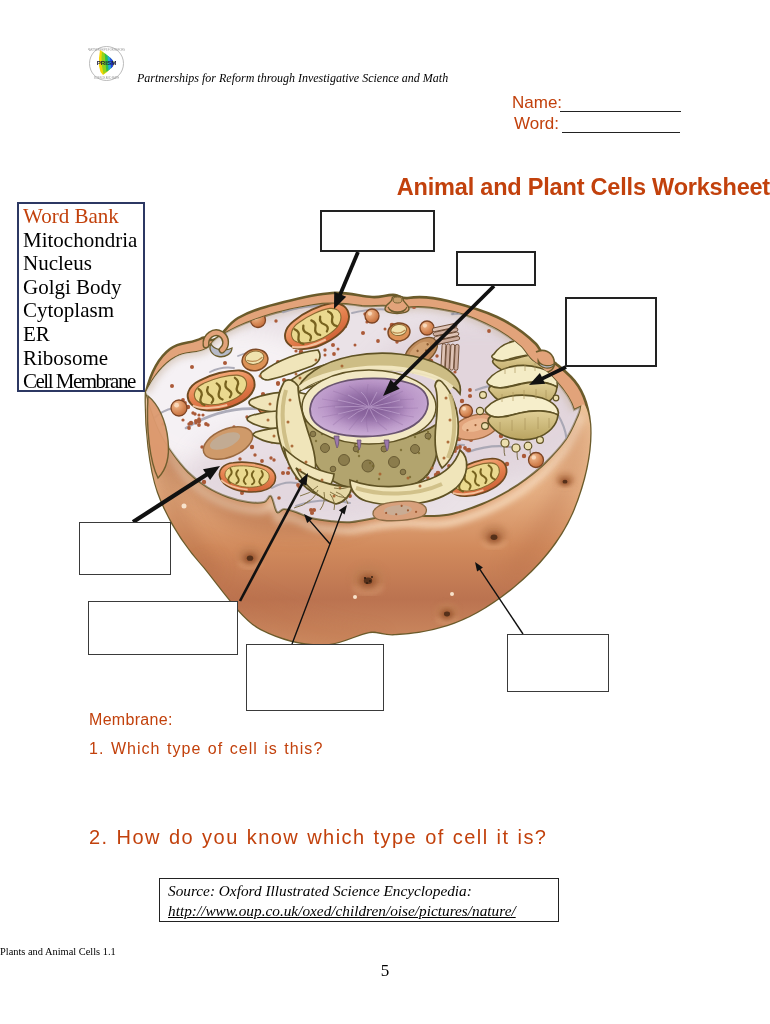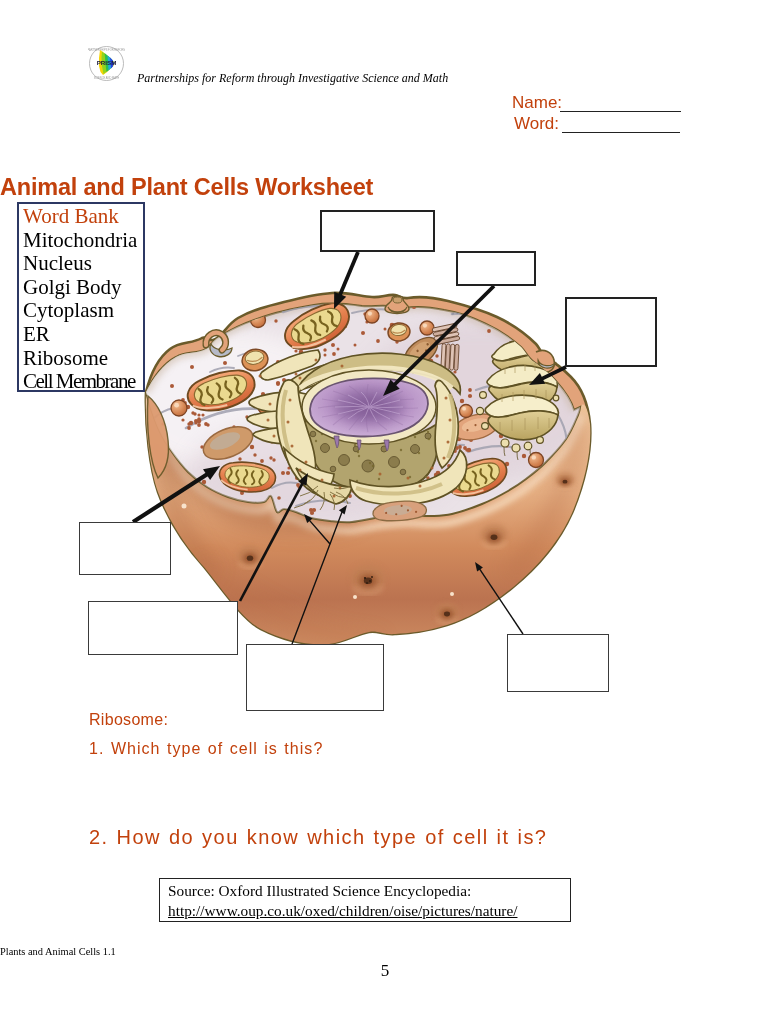--- a/index.html
+++ b/index.html
@@ -640,28 +640,28 @@
 <polygon points="19.5,10.5 22.5,13 24.8,15.5 25.8,18.5 24.5,21.5 22,24 20.5,25.5 20,17.5" fill="#22aadd"></polygon>
 <polygon points="22,12.5 24.8,15.5 25.9,18.5 24.8,21.5 23,23.5 22.5,17" fill="#2a3fe0"></polygon>
 </g>
 <text x="18.5" y="20.3" text-anchor="middle" font-family="Liberation Sans,sans-serif" font-size="6.2" font-weight="bold" fill="#1a1a38">PRISM</text>
 </svg>
 <div class="abs ser" style="left:137px;top:71px;font-size:12px;font-style:italic;">Partnerships for Reform through Investigative Science and Math</div>
 <div class="abs comic" style="left:512px;top:93px;font-size:17px;">Name:</div>
 <div class="abs" style="left:560px;top:111px;width:121px;border-bottom:1.6px solid #222;"></div>
 <div class="abs comic" style="left:514px;top:114px;font-size:17px;">Word:</div>
 <div class="abs" style="left:562px;top:132px;width:118px;border-bottom:1.6px solid #222;"></div>
-<div class="abs comic" style="left:0;top:174px;width:770px;text-align:left;font-size:23.5px;font-weight:bold;letter-spacing:-0.2px;">Animal and Plant Cells Worksheet</div>
+<div class="abs comic" style="left:0;top:174px;width:770px;text-align:right;font-size:23.5px;font-weight:bold;letter-spacing:-0.2px;">Animal and Plant Cells Worksheet</div>
 <div class="abs ser" style="left:17px;top:202px;width:120px;height:185px;border:2.5px solid #2c3863;padding-left:4px;font-size:21px;line-height:23.6px;padding-top:1px;white-space:nowrap;overflow:visible;">
 <span style="color:#c2410c;">Word Bank</span><br>Mitochondria<br>Nucleus<br>Golgi Body<br>Cytoplasm<br>ER<br>Ribosome<br><span style="letter-spacing:-1.5px;margin-top:16px;">Cell Membrane</span>
 </div>
 <div class="lbl" style="left:320px;top:210px;width:111px;height:38px;"></div>
 <div class="lbl" style="left:456px;top:251px;width:76px;height:31px;"></div>
 <div class="lbl" style="left:565px;top:297px;width:88px;height:66px;"></div>
 <div class="lblt" style="left:79px;top:522px;width:90px;height:51px;"></div>
 <div class="lblt" style="left:88px;top:601px;width:148px;height:52px;"></div>
 <div class="lblt" style="left:246px;top:644px;width:136px;height:65px;"></div>
 <div class="lblt" style="left:507px;top:634px;width:100px;height:56px;"></div>
-<div class="abs comic" style="left:89px;top:711px;font-size:16px;letter-spacing:0.3px;">Ribosome:</div>
+<div class="abs comic" style="left:89px;top:711px;font-size:16px;letter-spacing:0.3px;">Membrane:</div>
 <div class="abs comic" style="left:89px;top:740px;font-size:16px;letter-spacing:1.03px;word-spacing:1px;">1. Which type of cell is this?</div>
 <div class="abs comic" style="left:89px;top:826px;font-size:20px;letter-spacing:1.45px;word-spacing:1px;">2. How do you know which type of cell it is?</div>
-<div class="abs ser" style="left:159px;top:878px;width:386px;height:40px;border:1.5px solid #222;padding:2px 16px 0 8px;font-size:15.3px;line-height:20px;">Source: Oxford Illustrated Science Encyclopedia:<br><span style="text-decoration:underline;margin-top:36px;">http://www.oup.co.uk/oxed/children/oise/pictures/nature/</span></div>
+<div class="abs ser" style="left:159px;top:878px;width:386px;height:40px;border:1.5px solid #222;padding:2px 4px 0 8px;font-size:15.3px;line-height:20px;font-style:italic;">Source: Oxford Illustrated Science Encyclopedia:<br><span style="text-decoration:underline;margin-top:36px;">http://www.oup.co.uk/oxed/children/oise/pictures/nature/</span></div>
 <div class="abs ser" style="left:0;top:946px;width:770px;text-align:left;font-size:10.4px;">Plants and Animal Cells 1.1</div>
 <div class="abs ser" style="left:0;top:961px;width:770px;text-align:center;font-size:17px;">5</div>
 </body></html>

